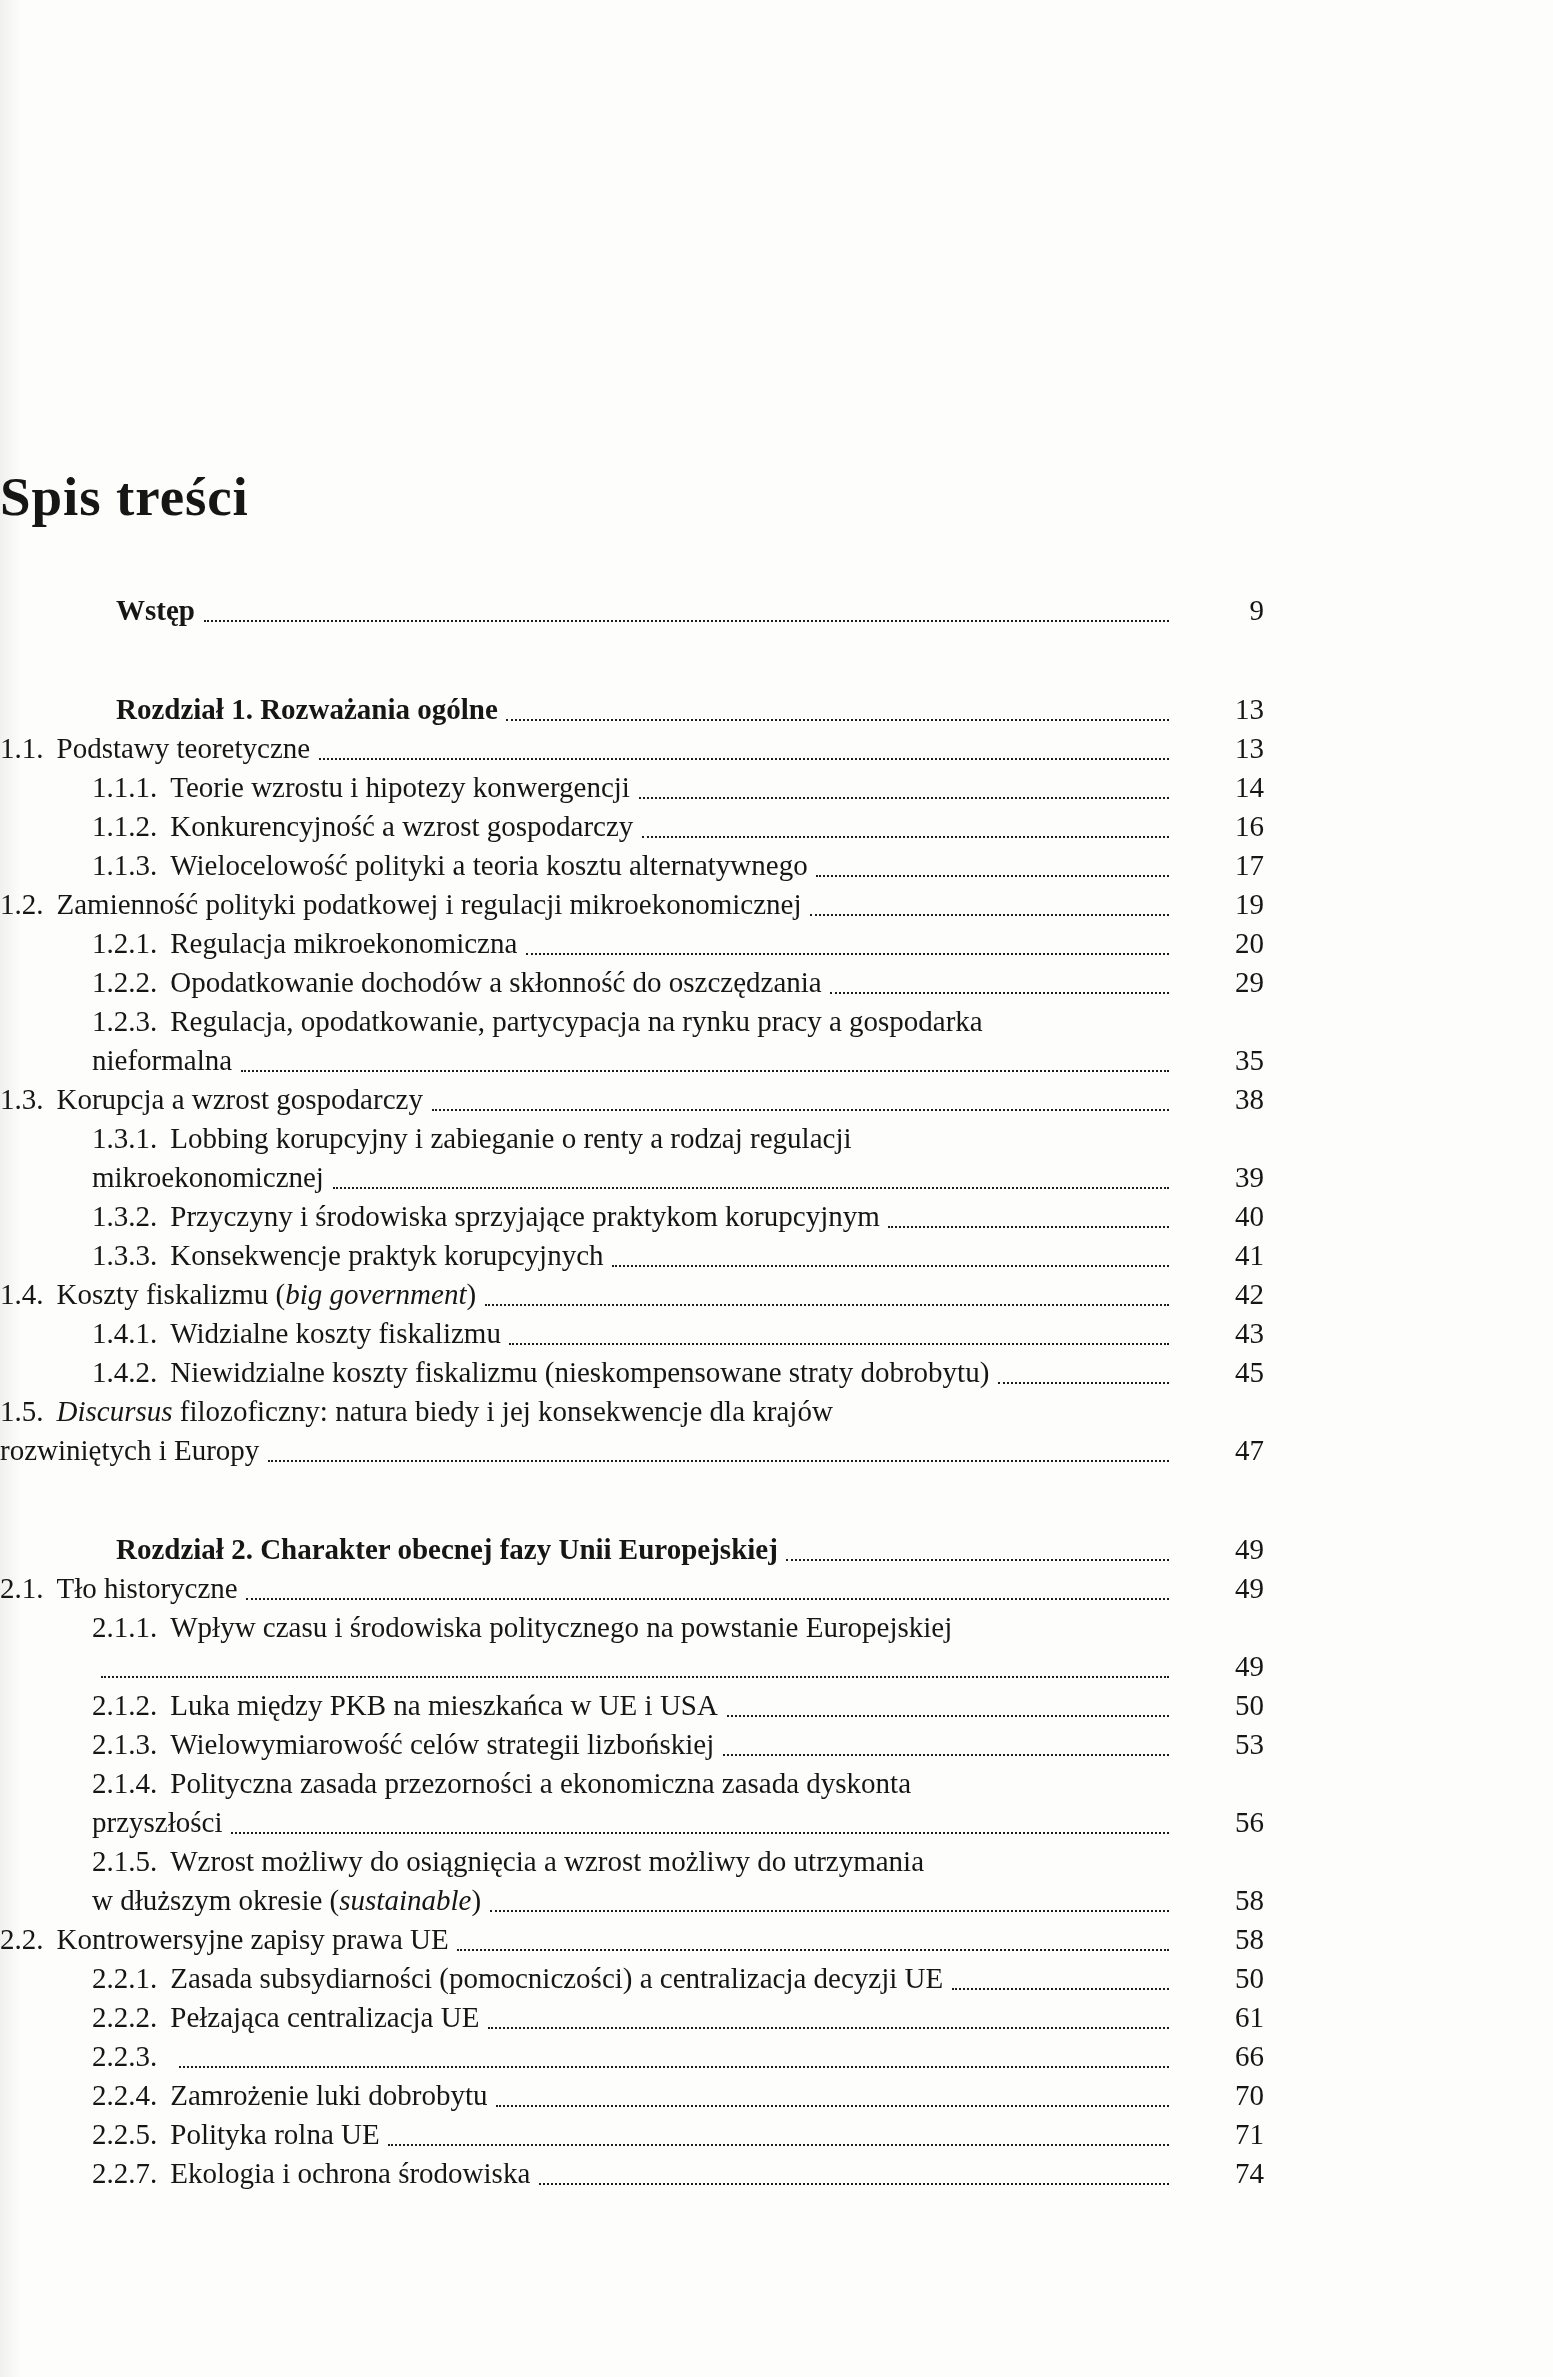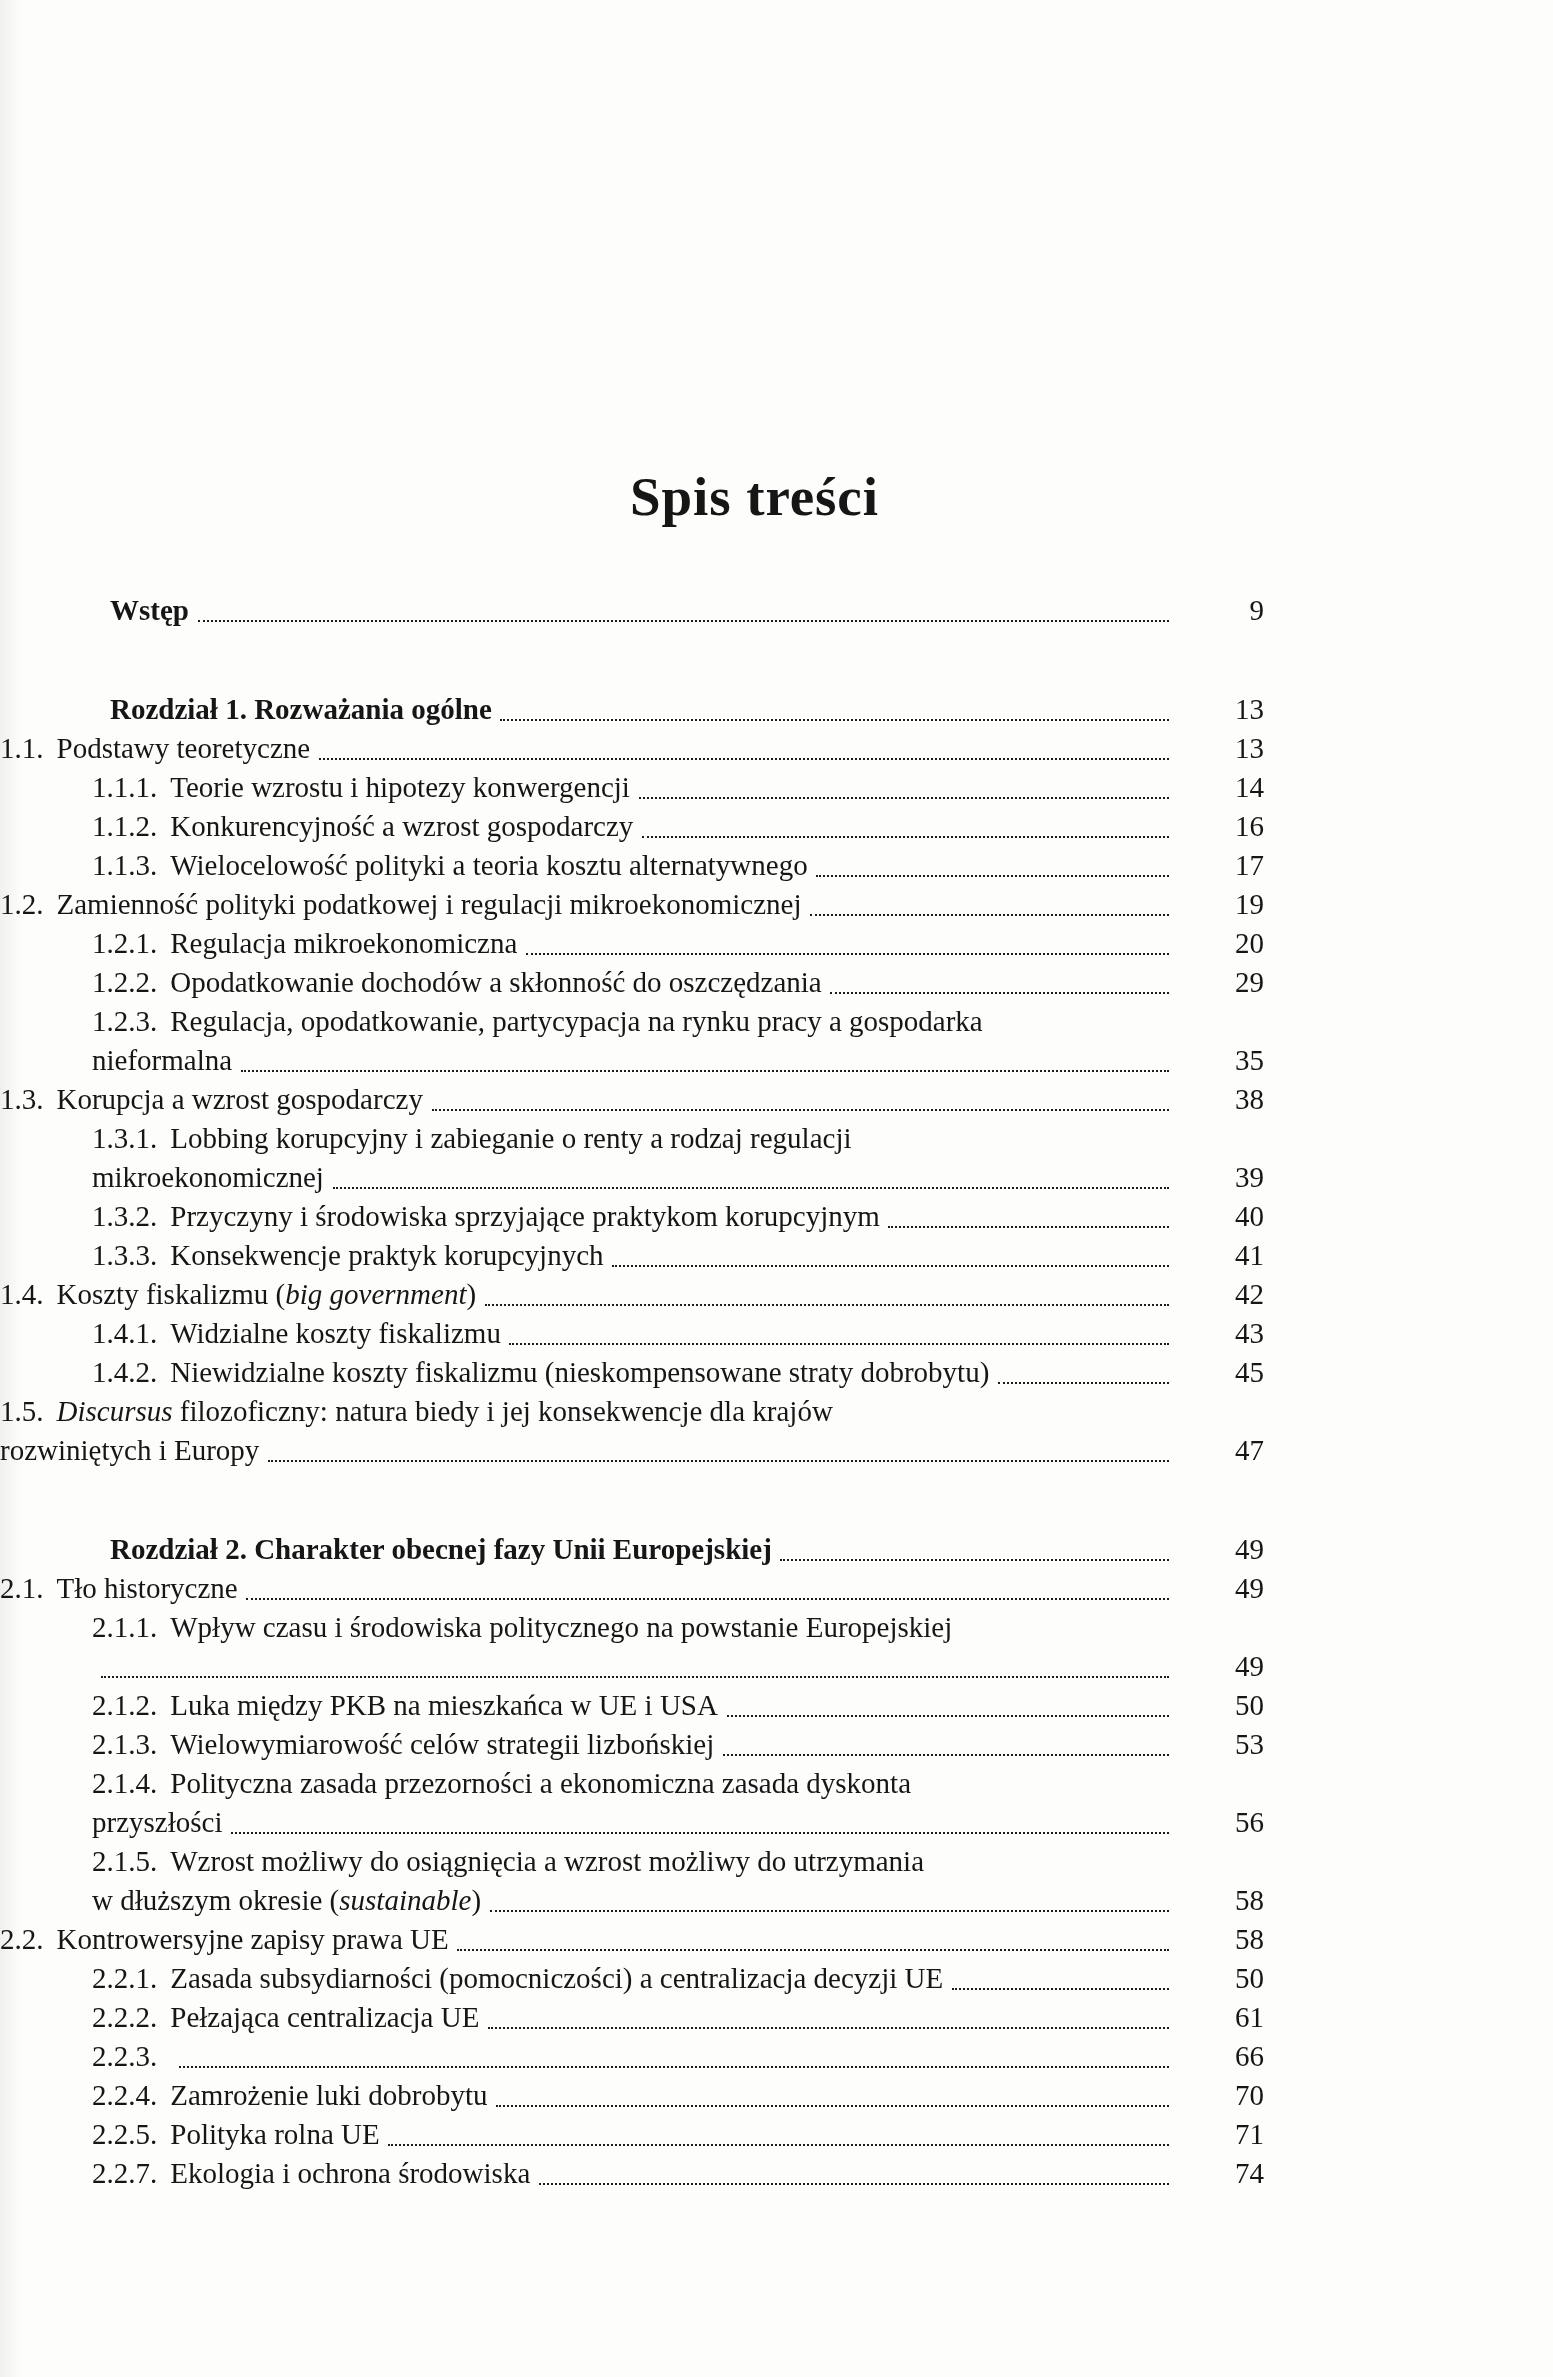--- a/index.html
+++ b/index.html
@@ -12,32 +12,32 @@
     overflow:hidden;
   }
   
   .edge-shade{
     position:absolute;left:0;top:0;bottom:0;width:22.4px;
     background:linear-gradient(to right, rgba(0,0,0,0.05), rgba(0,0,0,0));
     pointer-events:none;
   }
   .title{
     position:absolute;top:465px;left:0;width:1509px;
-    text-align:center;
+    text-align:left;
     font-size:55px;font-weight:bold;
     letter-spacing:0.9px;
   }
   .toc{
     position:absolute;top:591px;left:0;right:0;
     padding-right:289px; 
     font-size:29px;line-height:39px;
   }
   .entry{margin:0;}
   .entry.chapter{margin-top:60px;}
-  .entry.b{font-weight:bold;}
+  .entry.b{font-weight:bold;padding-left:6px;}
   .line{display:flex;align-items:baseline;}
   .ind0{padding-left:110px;}
   .ind1{}
   .ind2{padding-left:92px;}
   .txt{white-space:pre;}
   .num{margin-right:13px;white-space:pre;}
   .it{font-style:italic;white-space:pre;}
   .leader{
     flex:1 1 auto;min-width:22.4px;
     border-bottom:2.6px dotted #1c1c1c;

